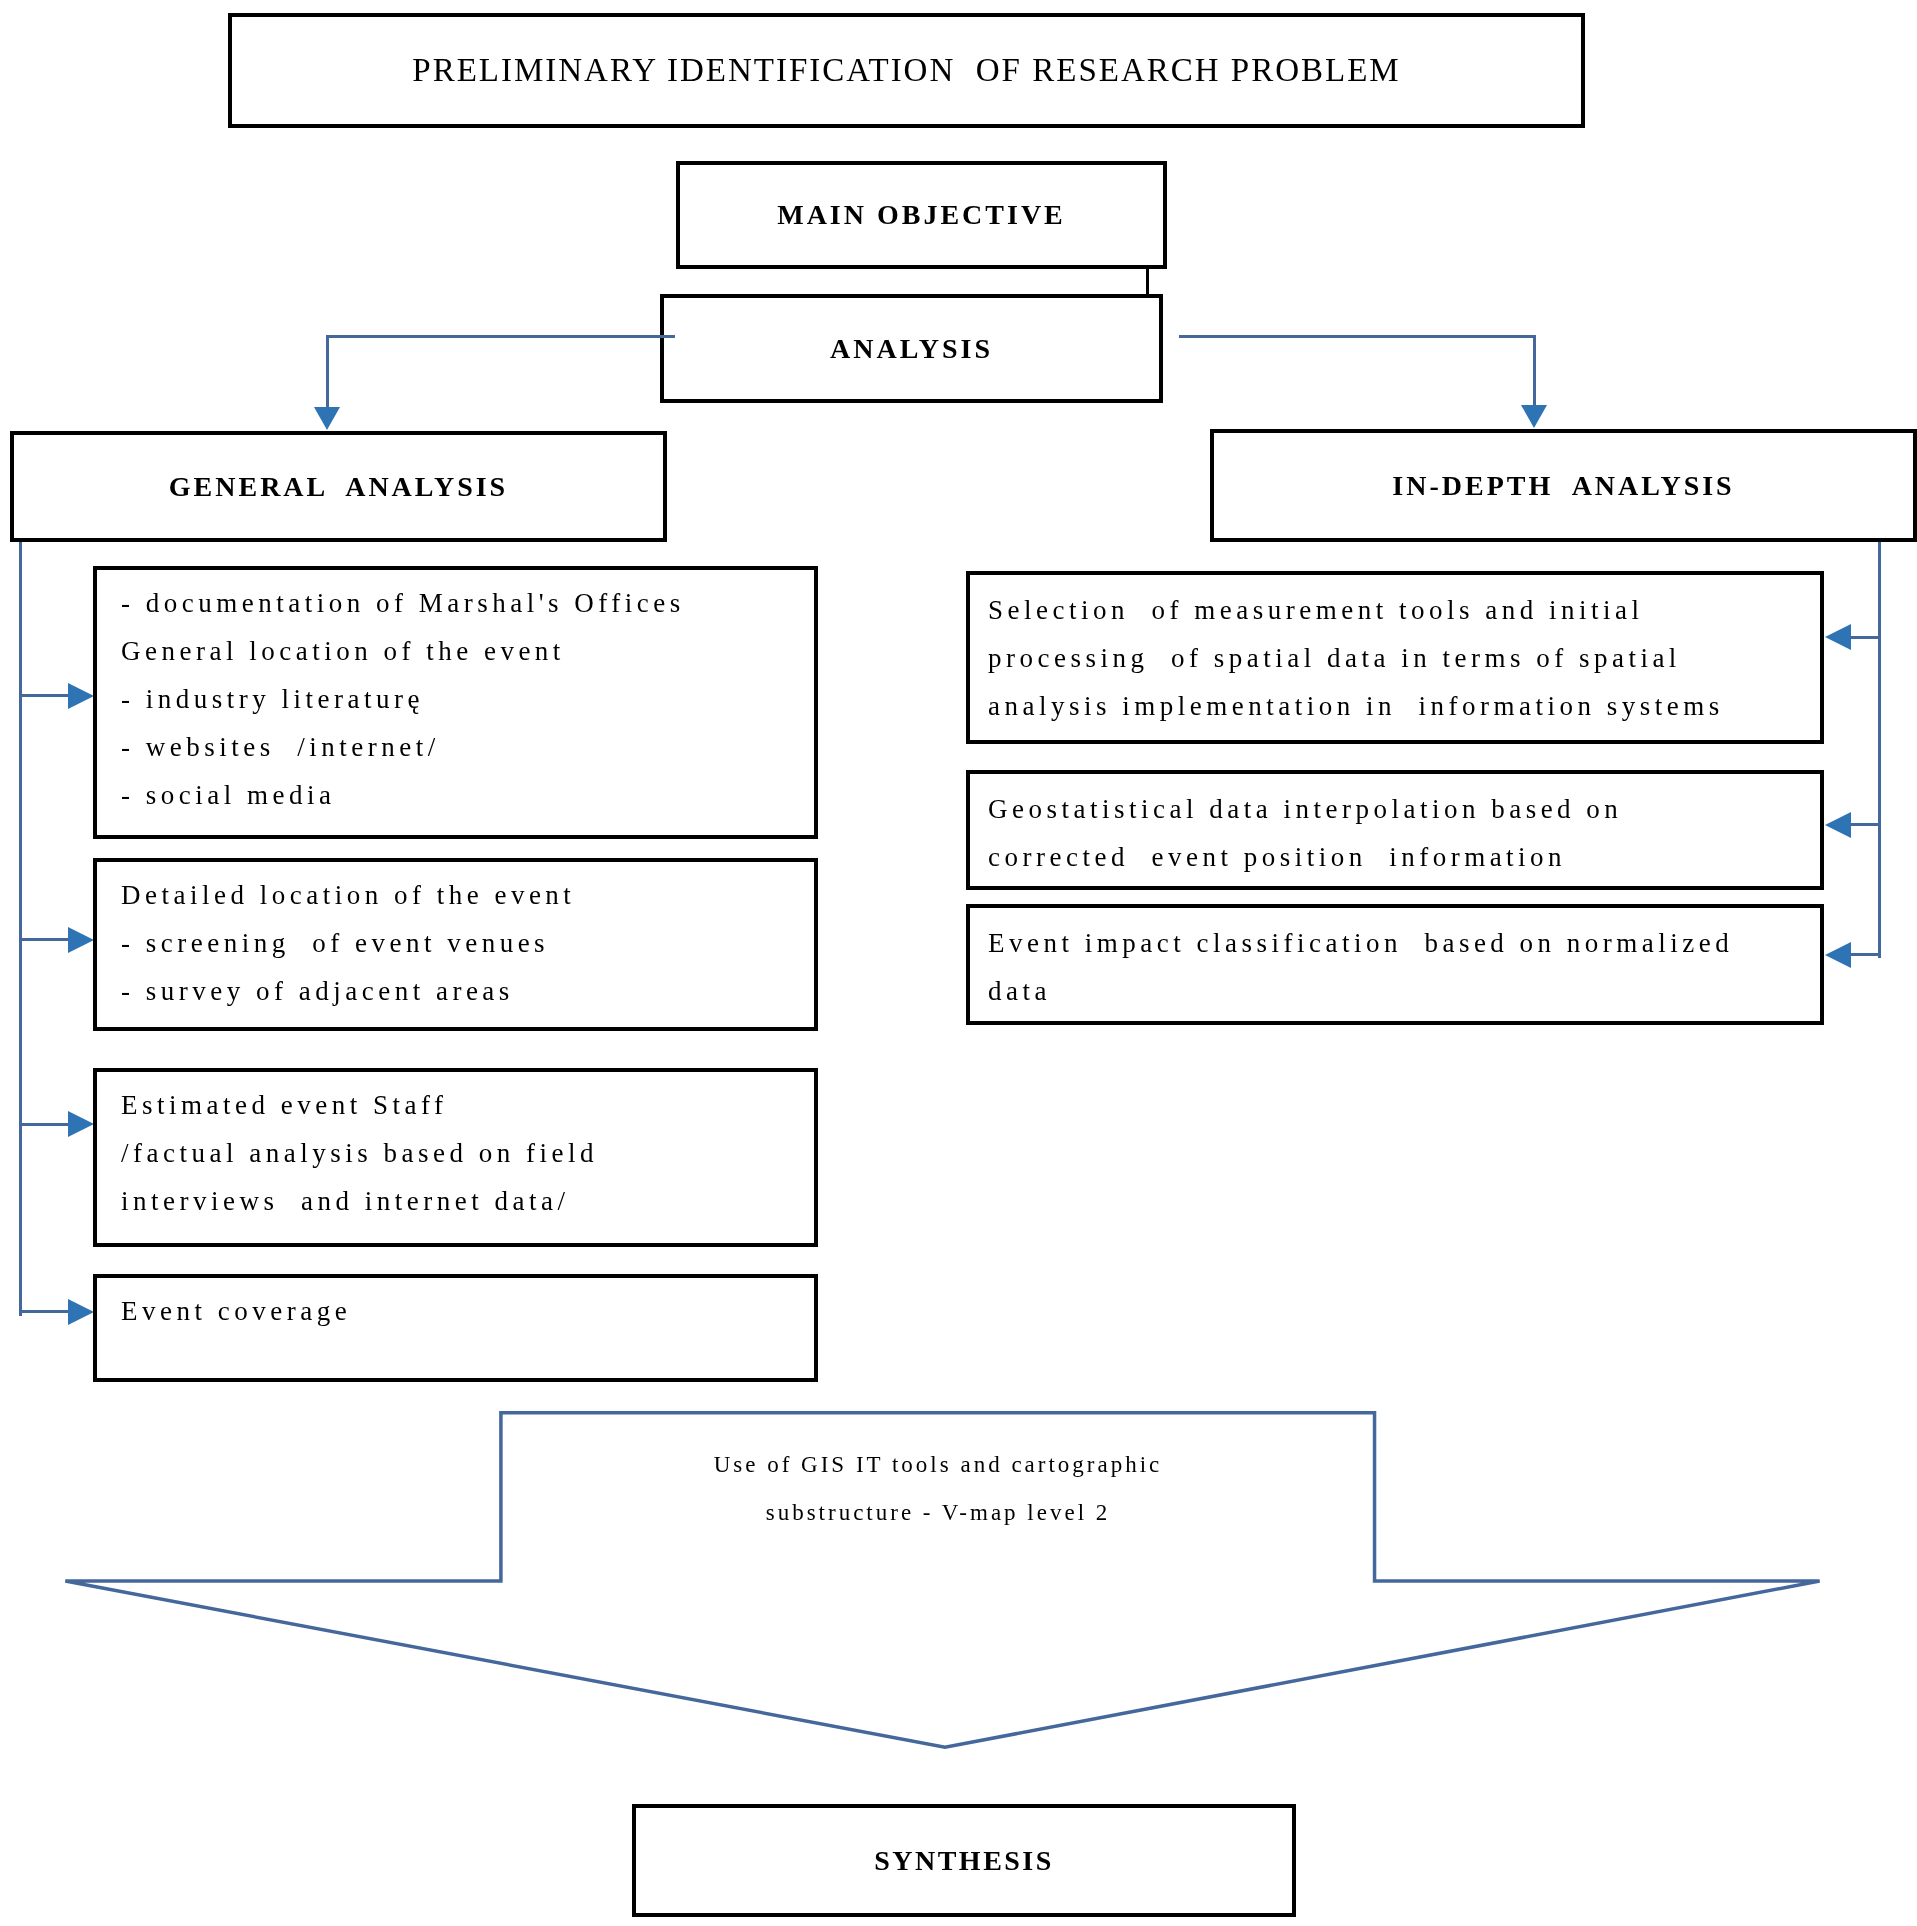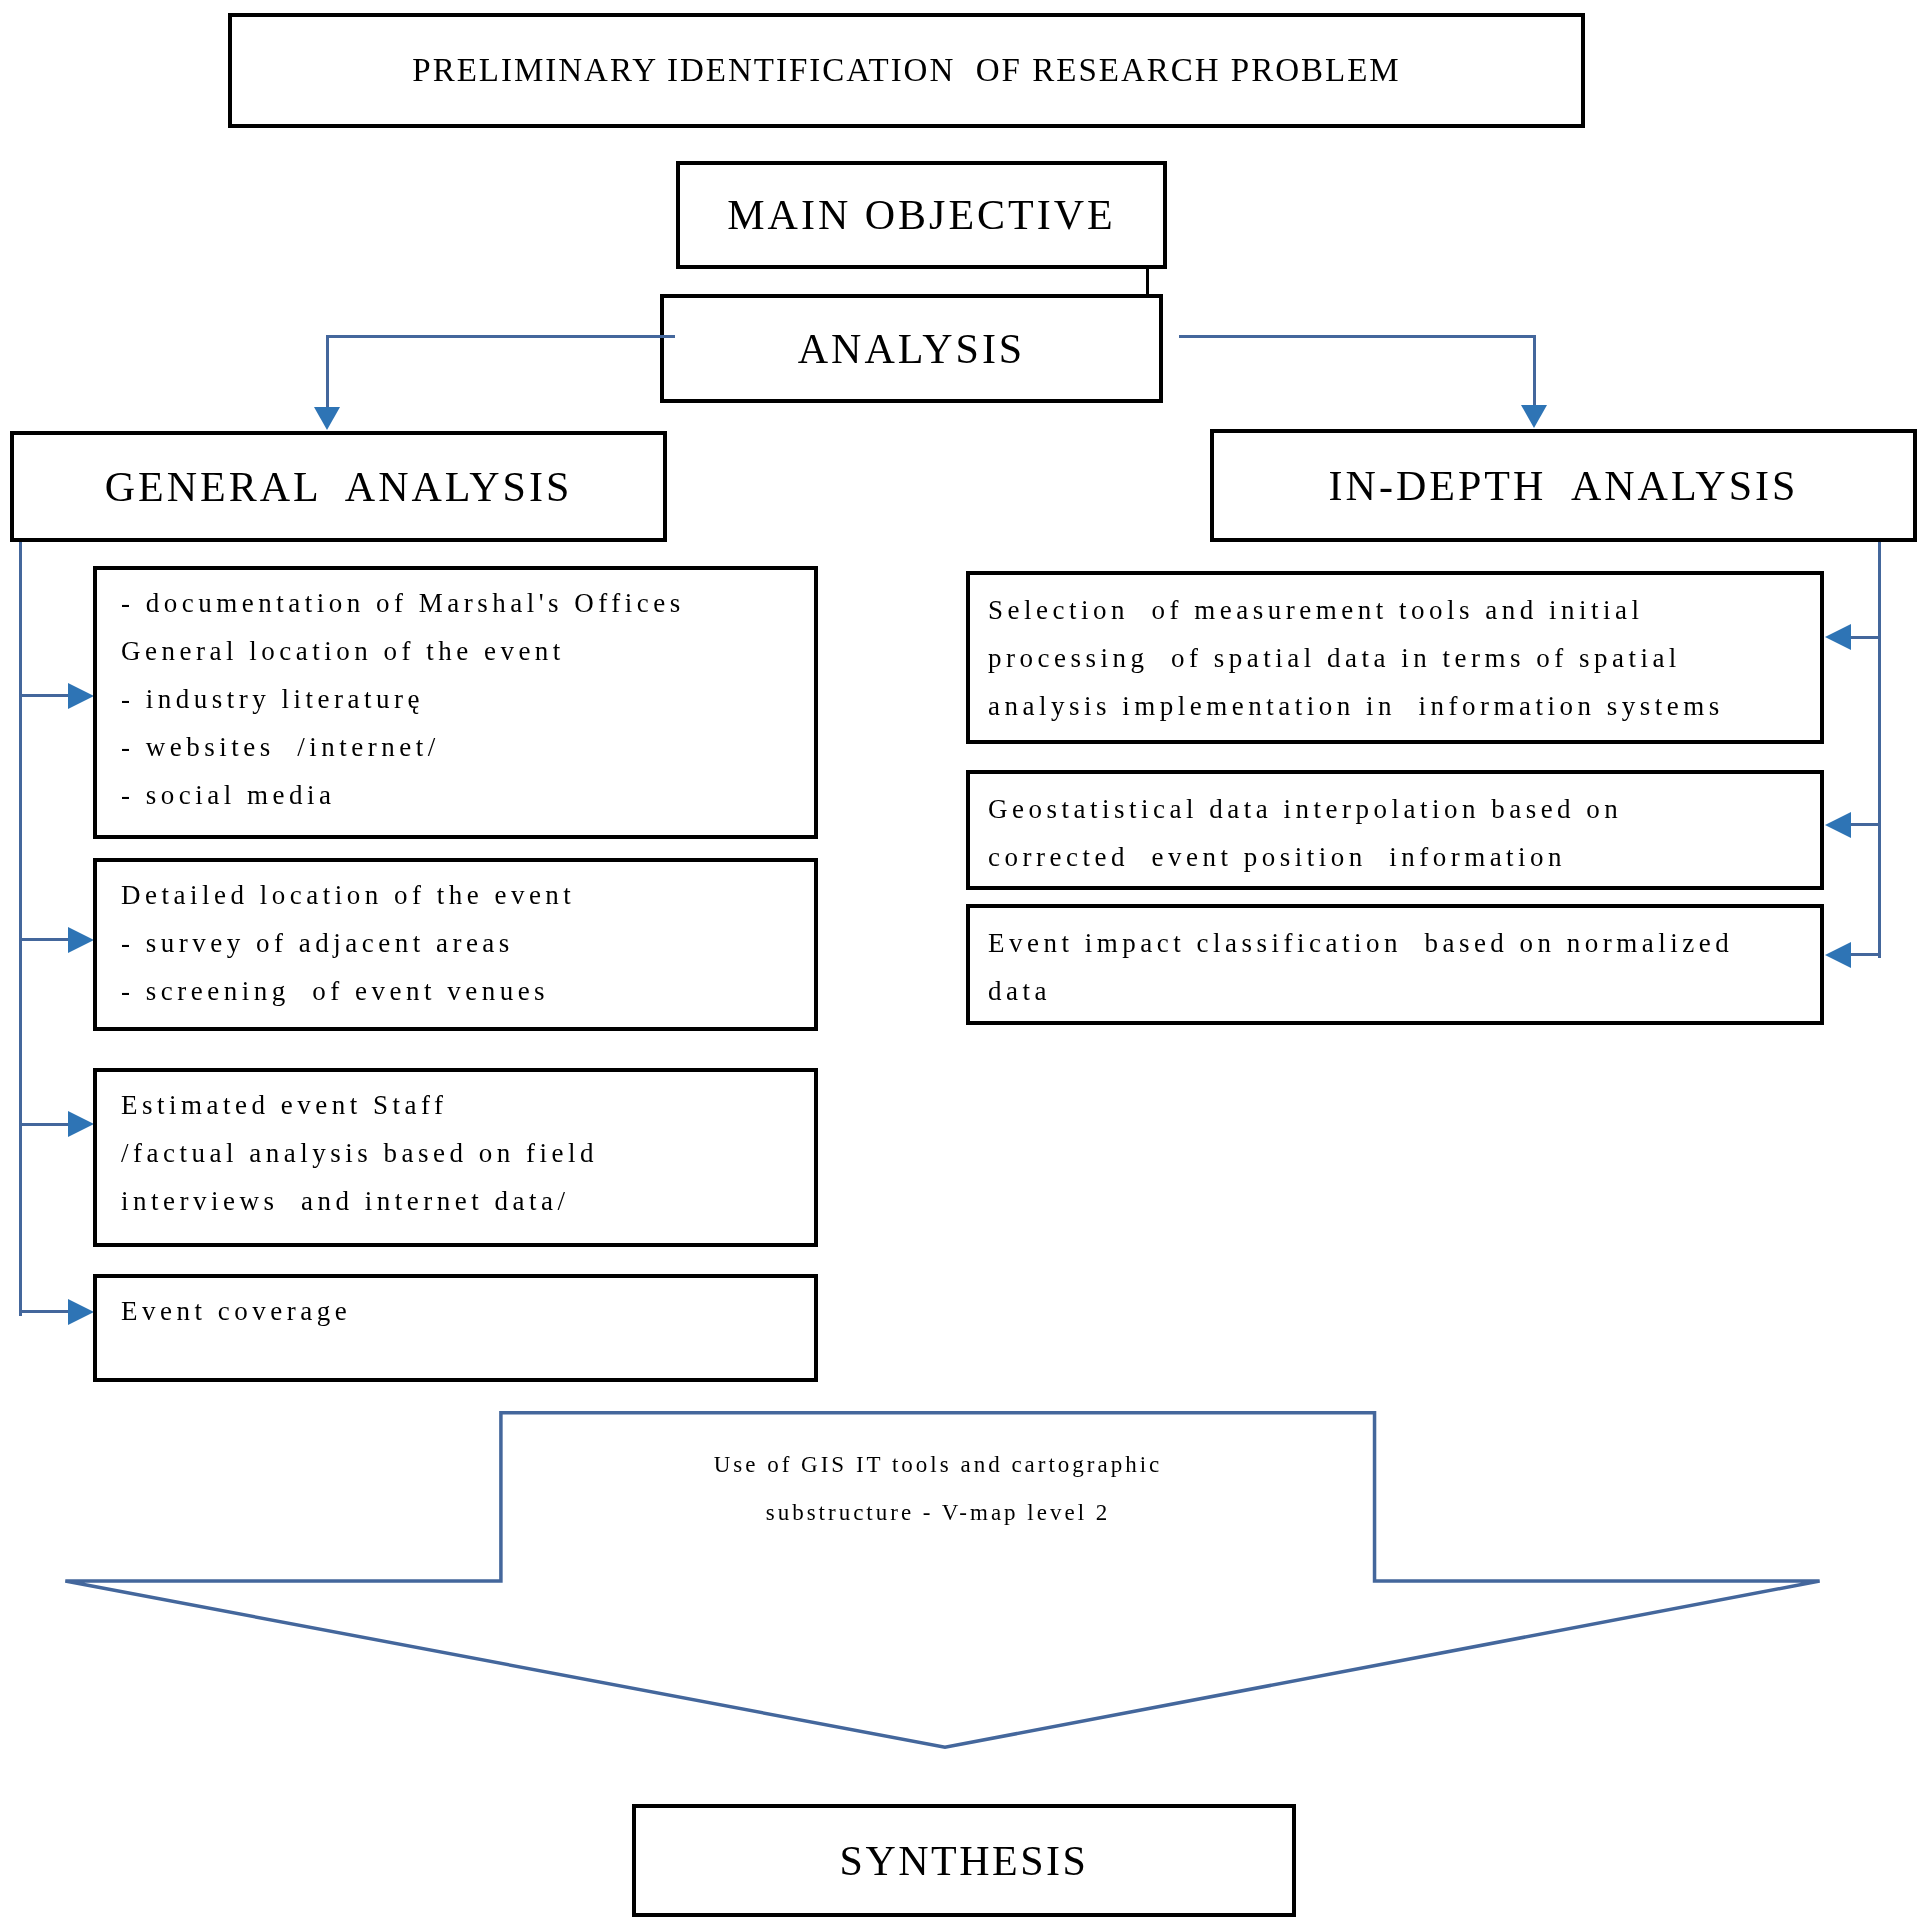--- a/index.html
+++ b/index.html
@@ -5,21 +5,21 @@
   html,body { margin:0; padding:0; background:#ffffff; }
   .canvas {
     position:relative; width:1918px; height:1926px; background:#ffffff;
     font-family:"Liberation Serif", serif; color:#000000; overflow:hidden;
   }
   .bx {
     position:absolute; border:4px solid #000000; background:#ffffff;
     box-sizing:border-box;
   }
   .flexc { display:flex; align-items:center; justify-content:center; text-align:center; }
-  .hdr { font-size:42px; letter-spacing:3px; white-space:pre-wrap; }
+  .hdr { font-size:28px; letter-spacing:3px; white-space:pre-wrap;font-weight:bold; }
   .title-t { font-size:33px; letter-spacing:2px; white-space:pre-wrap; }
   .body-t { font-size:27px; letter-spacing:4.5px; line-height:48px; }
   .body-t span { display:block; white-space:pre-wrap; }
   .padL { padding:9px 15px 0 24px; }
   .padR { padding:11px 13px 0 18px; }
   .line { position:absolute; background:#44679C; }
   .blkline { position:absolute; background:#000000; }
   .arr { position:absolute; width:0; height:0; }
   .arr-down { border-left:13.5px solid transparent; border-right:13.5px solid transparent; border-top:23px solid #2E74B5; }
   .arr-right { border-top:13px solid transparent; border-bottom:13px solid transparent; border-left:26px solid #2E74B5; }
@@ -83,22 +83,22 @@
   <div class="bx padL body-t" style="left:93px; top:566px; width:725px; height:273px;">
     <span>- documentation of Marshal's Offices</span>
     <span>General location of the event</span>
     <span>- industry literaturę</span>
     <span>- websites  /internet/</span>
     <span>- social media</span>
   </div>
 
   <div class="bx padL body-t" style="left:93px; top:858px; width:725px; height:173px;">
     <span>Detailed location of the event</span>
+    <span>- screening  of event venues</span>
     <span>- survey of adjacent areas</span>
-    <span>- screening  of event venues</span>
   </div>
 
   <div class="bx padL body-t" style="left:93px; top:1068px; width:725px; height:179px;">
     <span>Estimated event Staff</span>
     <span>/factual analysis based on field</span>
     <span>interviews  and internet data/</span>
   </div>
 
   <div class="bx padL body-t" style="left:93px; top:1274px; width:725px; height:108px;">
     <span>Event coverage</span>

